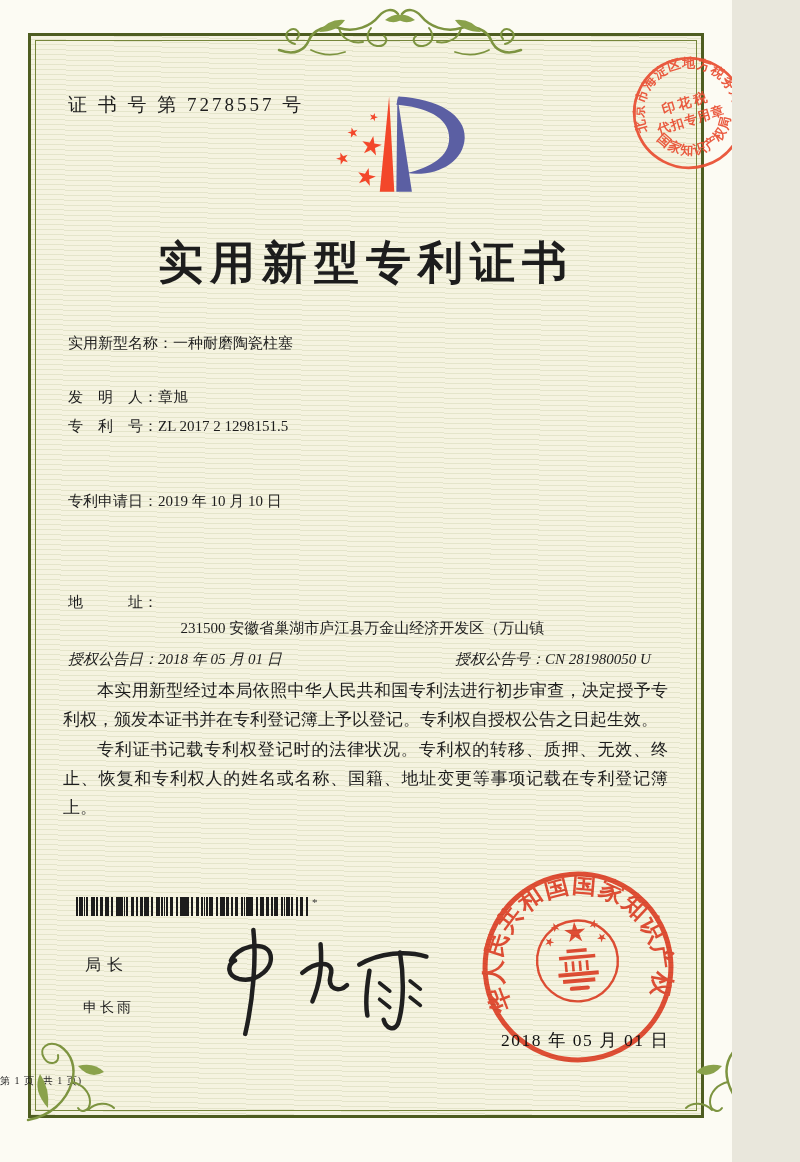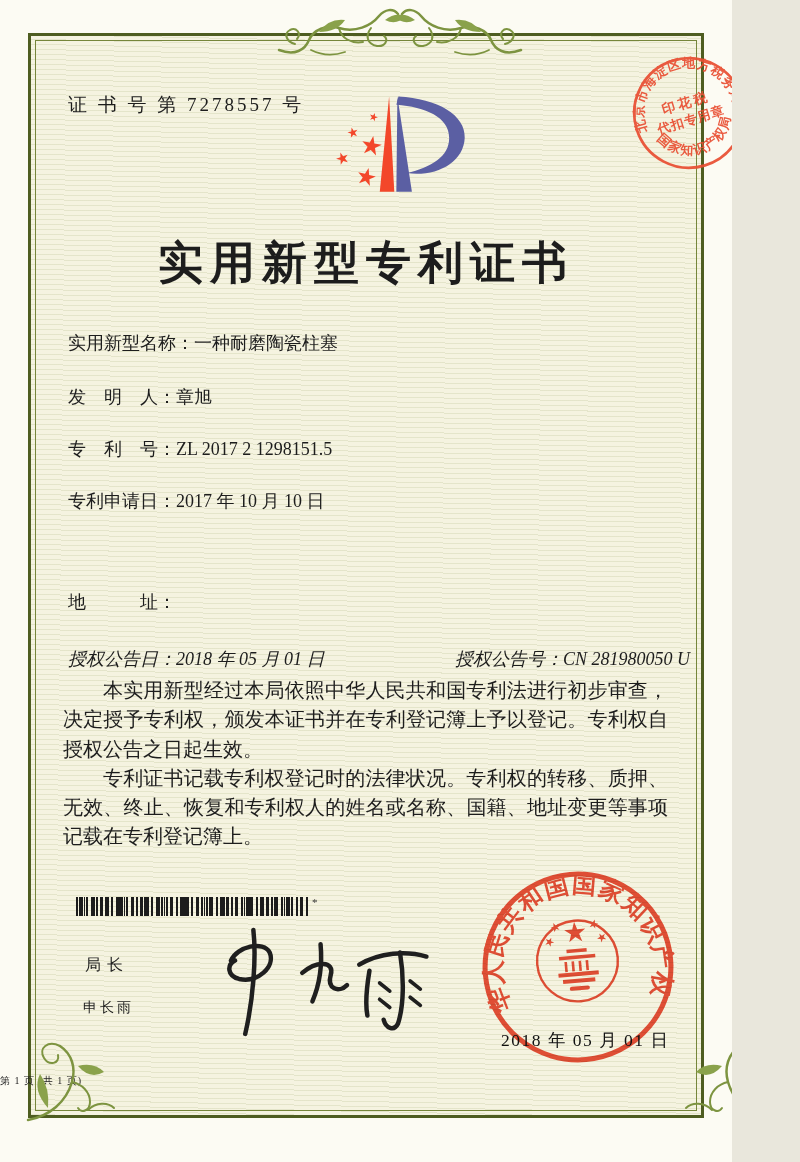--- a/index.html
+++ b/index.html
@@ -11,29 +11,29 @@
   .border-outer{position:absolute;left:28px;top:33px;right:28px;bottom:44px;border:3px solid #4e5d20;}
   .border-inner{position:absolute;left:35px;top:40px;right:35px;bottom:51px;border:1px solid #76863a;}
 
   .cert-no{position:absolute;left:68px;top:92px;font-size:19px;letter-spacing:3px;}
   .title{position:absolute;left:0;right:0;top:206px;text-align:center;font-size:45px;
          font-weight:bold;letter-spacing:7px;margin-top:27px;}
 
   .logo{position:absolute;left:328px;top:84px;}
   .tax-stamp{position:absolute;left:627px;top:51px;opacity:.93;}
 
-  .field{position:absolute;left:68px;font-size:18px;white-space:pre;line-height:26px;}
-  .f1{top:330px}.f2{top:384px}.f3{top:436px}.f4{top:488px}.f5{top:540px}
+  .field{position:absolute;left:68px;font-size:15px;white-space:pre;line-height:26px;}
+  .f1{top:330px}.f2{top:384px}.f3{top:413px}.f4{top:488px}.f5{top:540px}
   .f6{top:589px;display:flex;font-family:Liberation Serif, serif;}
   .f6 .val2{display:block;}
   .f7{top:646px;width:664px;display:flex;font-style:italic;}
   .f7 .pair2{position:absolute;left:387px;}
 
   .paragraphs{position:absolute;left:63px;right:64px;top:676px;}
-  .paragraphs p{margin:0;text-indent:2em;text-align:justify;font-size:20px;line-height:29.3px;}
+  .paragraphs p{margin:0;text-indent:2em;text-align:justify;font-size:17px;line-height:29.3px;}
 
   .barcode{position:absolute;left:76px;top:897px;width:232px;height:19px;
     background:
       repeating-linear-gradient(90deg,#1c1c1c 0 2px,transparent 2px 5px),
       repeating-linear-gradient(90deg,#1c1c1c 0 1px,transparent 1px 8px),
       repeating-linear-gradient(90deg,transparent 0 3px,#1c1c1c 3px 6px,transparent 6px 13px);}
   .barcode-mark{position:absolute;left:312px;top:896px;font-size:11px;color:#333;}
 
   .director-title{position:absolute;left:85px;top:955px;font-size:16px;letter-spacing:6px;}
   .director-name{position:absolute;left:83px;top:999px;font-size:14px;letter-spacing:3px;}
@@ -127,24 +127,25 @@
       <text x="60" y="54" text-anchor="middle" font-size="13" font-weight="bold" letter-spacing="3">印花税</text>
       <text x="60" y="71" text-anchor="middle" font-size="12.5" font-weight="bold" letter-spacing="1">代扣专用章</text>
     </g>
   </svg>
 
   <div class="title">实用新型专利证书</div>
 
   <div class="field f1"><span>实用新型名称：</span><span>一种耐磨陶瓷柱塞</span></div>
   <div class="field f2"><span>发　明　人：</span><span>章旭</span></div>
   <div class="field f3"><span>专　利　号：</span><span>ZL 2017 2 1298151.5</span></div>
-  <div class="field f4"><span>专利申请日：</span><span>2017 年 10 月 10 日</span></div>
+  <div class="field f4"><span>专利申请日：</span><span>2019 年 10 月 10 日</span></div>
   <div class="field f6">
     <span>地　　　址：</span>
     <span>
+      <span class="val1">231500 安徽省巢湖市庐江县万金山经济开发区（万山镇</span>
     </span>
   </div>
   <div class="field f7">
     <span class="pair1"><span>授权公告日：</span><span>2018 年 05 月 01 日</span></span>
     <span class="pair2"><span>授权公告号：</span><span>CN 281980050 U</span></span>
   </div>
 
   <div class="paragraphs">
     <p>本实用新型经过本局依照中华人民共和国专利法进行初步审查，决定授予专利权，颁发本证书并在专利登记簿上予以登记。专利权自授权公告之日起生效。</p>
     <p>专利证书记载专利权登记时的法律状况。专利权的转移、质押、无效、终止、恢复和专利权人的姓名或名称、国籍、地址变更等事项记载在专利登记簿上。</p>

